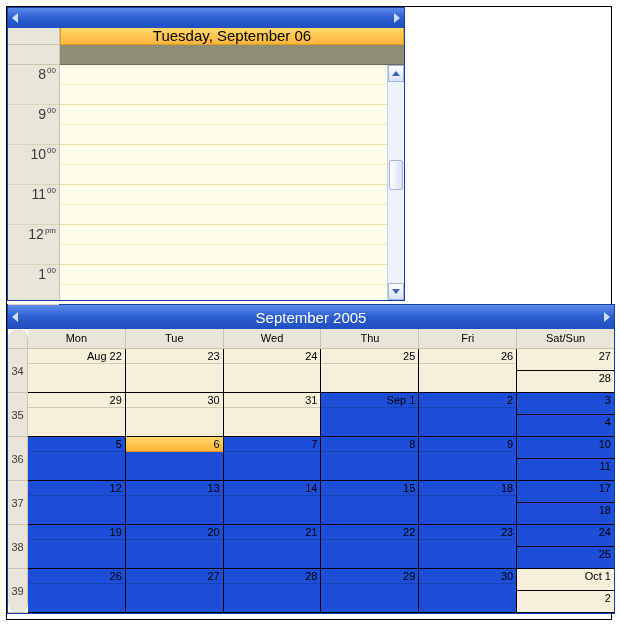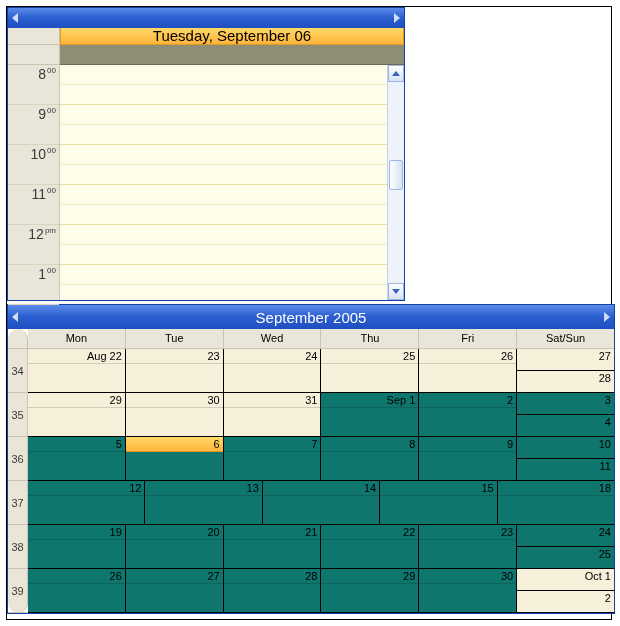--- a/index.html
+++ b/index.html
@@ -82,21 +82,21 @@
   .days-area { flex: 1; }
   .dow-row { display:flex; height:20px; background:#e9e5d8; border-bottom:1px solid #c9c4b1;}
   .dow-cell {
     flex:1; text-align:center; font-size:11px; line-height:19px;
     border-right:1px solid #c9c4b1;
   }
   .dow-cell:last-child{border-right:none;text-align:center;}
   .week-row { display:flex; height:44px; }
   .day-cell {
     flex:1; border-right:1px solid #000; border-bottom:1px solid #000;
-    background:#0f766e; position:relative;
+    background:#1d4ed8; position:relative;
   }
   .day-cell:last-child { border-right:none; display:flex; flex-direction:column; }
   .day-label {
     text-align:right; font-size:11px; padding:1px 3px;
     border-bottom:1px solid rgba(0,0,0,0.15);
   }
   .weekend-sub {
     flex:1; border-bottom:1px solid #000;
     text-align:right; font-size:11px; padding:1px 3px;
   }
@@ -263,20 +263,24 @@
               </div>
               <div class="day-cell">
                 <div class="day-label">14</div>
               </div>
               <div class="day-cell">
                 <div class="day-label">15</div>
               </div>
               <div class="day-cell">
                 <div class="day-label">18</div>
               </div>
+              <div class="day-cell">
+                <div class="weekend-sub">17</div>
+                <div class="weekend-sub">18</div>
+              </div>
             </div>
             <div class="week-row">
               <div class="day-cell">
                 <div class="day-label">19</div>
               </div>
               <div class="day-cell">
                 <div class="day-label">20</div>
               </div>
               <div class="day-cell">
                 <div class="day-label">21</div>

